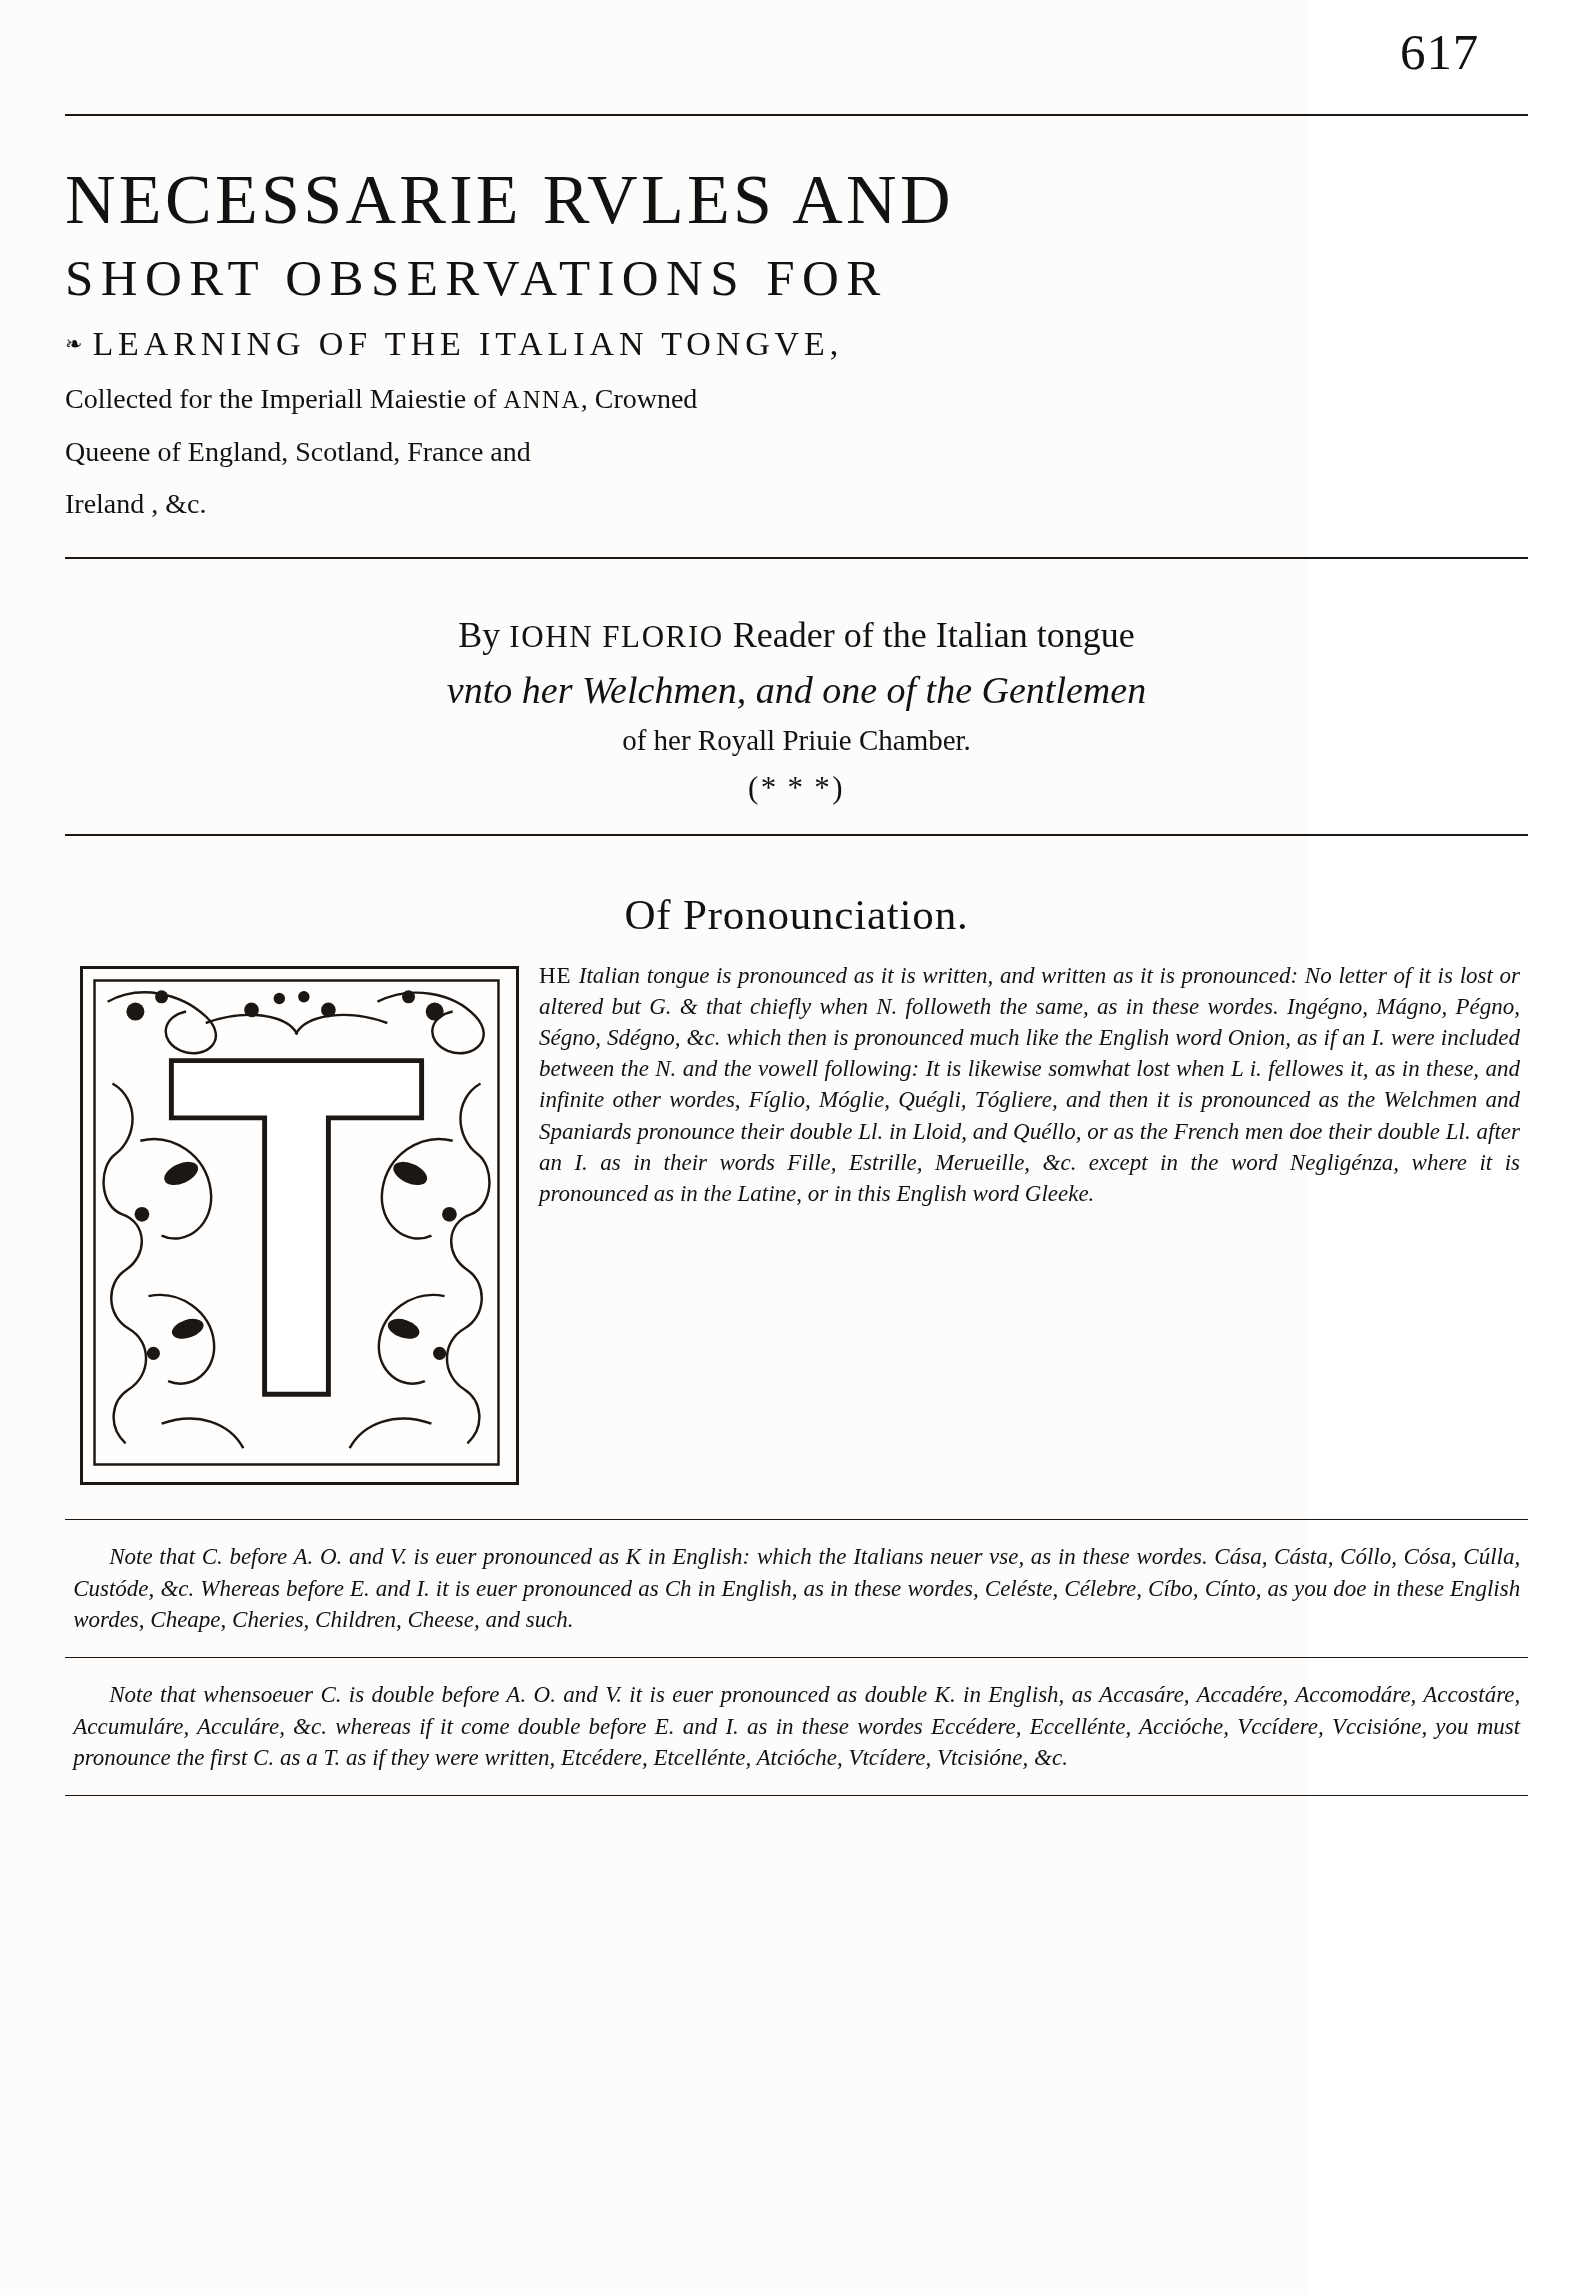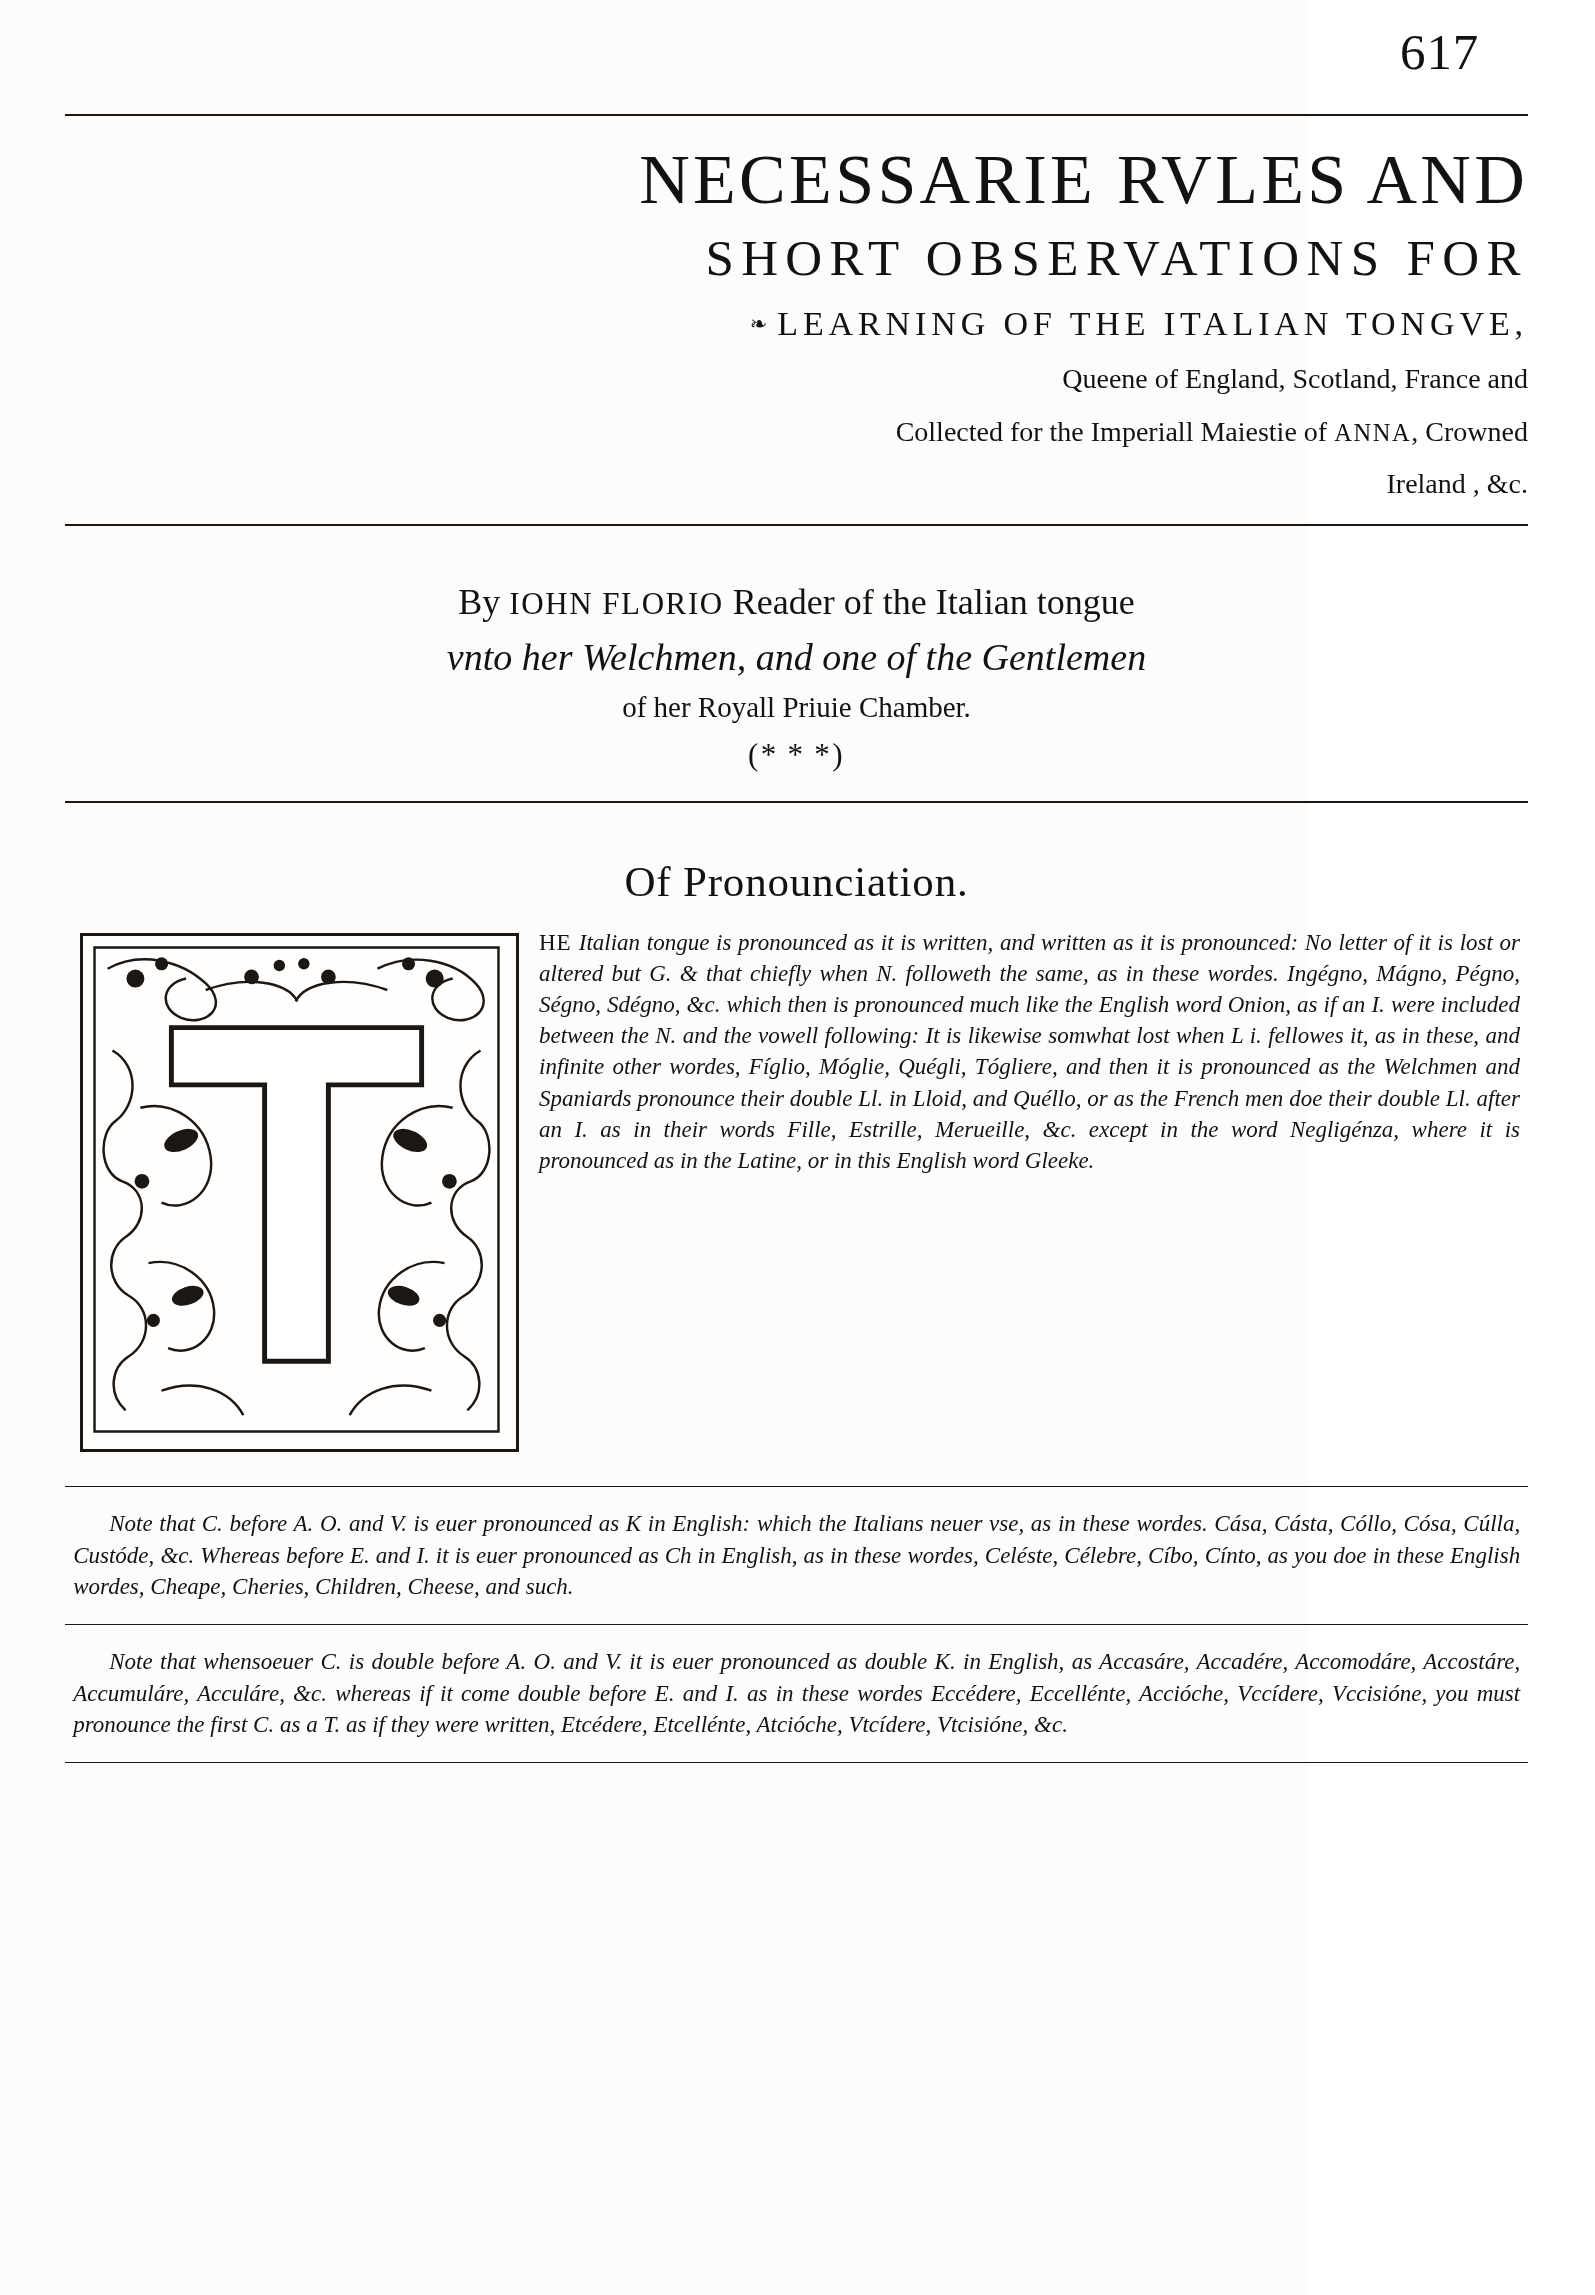--- a/index.html
+++ b/index.html
@@ -48,23 +48,24 @@
   .rule {
     border: 0;
     border-top: 2.5px solid #1a1715;
     margin: 0;
     width: 1463px;
   }
   .rule.thin { border-top-width: 1.6px; }
 
   
   .titleblock {
-    text-align: right;
+    text-align: left;
     padding-top: 28px;
-    padding-bottom: 20px;
+    padding-bottom: 33px;
+    margin-top: 20px;
   }
   .t-line1 {
     font-size: 70px;
     letter-spacing: 3.3px;
     line-height: 1.04;
     white-space: nowrap;
   }
   .t-line2 {
     font-size: 51px;
     letter-spacing: 7.4px;
@@ -212,22 +213,22 @@
 
     <div class="folio-row">
       <div class="folio">617</div>
     </div>
     <hr class="rule">
 
     <div class="titleblock">
       <div class="t-line1">NECESSARIE RVLES AND</div>
       <div class="t-line2">SHORT OBSERVATIONS FOR</div>
       <div class="t-line4"><span class="bullet">❧</span><span>LEARNING OF THE ITALIAN TONGVE,</span></div>
+      <div class="t-sub"><span>Collected for the Imperiall Maiestie of </span><span class="sc">ANNA</span><span>, Crowned</span></div>
       <div class="t-sub">Queene of England, Scotland, France and</div>
-      <div class="t-sub"><span>Collected for the Imperiall Maiestie of </span><span class="sc">ANNA</span><span>, Crowned</span></div>
       <div class="t-sub">Ireland , &amp;c.</div>
     </div>
     <hr class="rule">
 
     <div class="authorblock">
       <div class="a-line1"><span>By </span><span class="sc">IOHN</span><span> </span><span class="sc">FLORIO</span><span> Reader of the Italian tongue</span></div>
       <div class="a-line2">vnto her Welchmen, and one of the Gentlemen</div>
       <div class="a-line3">of her Royall Priuie Chamber.</div>
       <div class="a-orn">(* * *)</div>
     </div>

